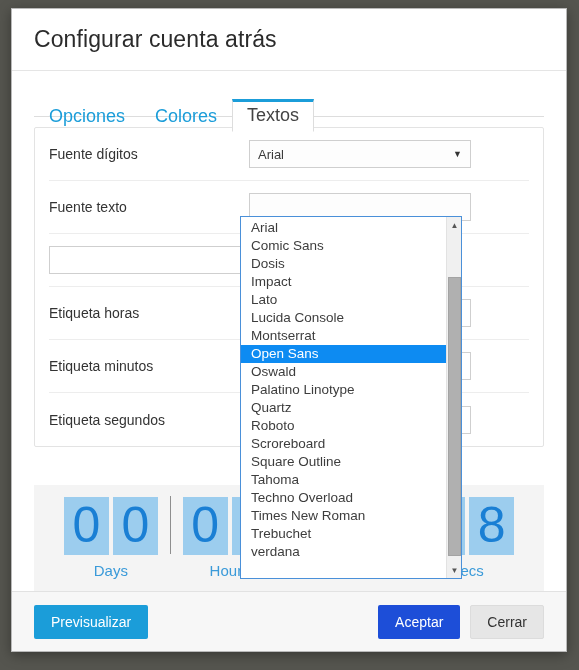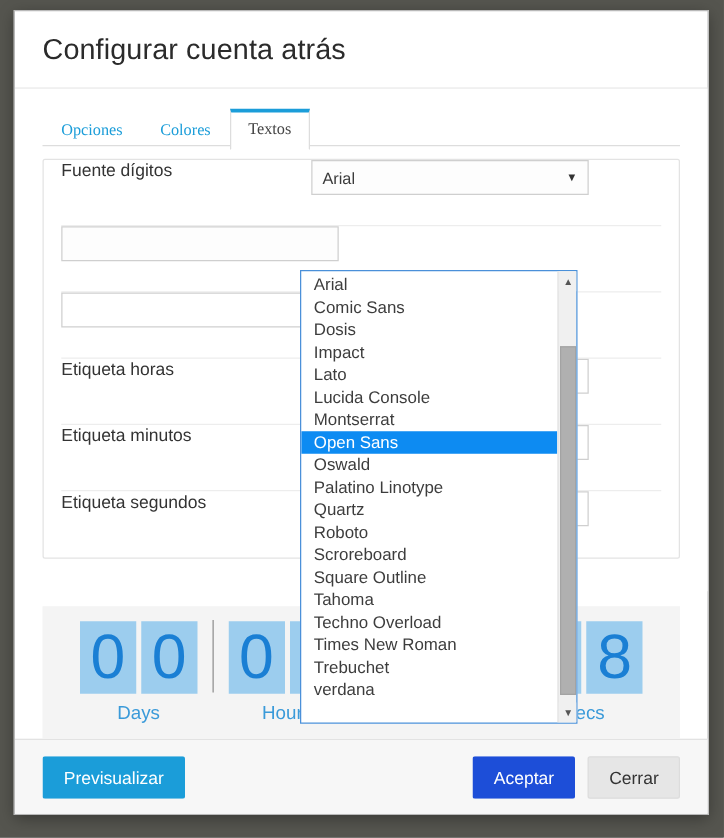--- a/index.html
+++ b/index.html
@@ -48,50 +48,50 @@
   }
   
   .tabs {
     display: flex;
     align-items: flex-end;
     height: 32px;
     border-bottom: 1px solid #dddddd;
     margin-bottom: 0;
   }
   .tab {
-    font-size: 13px;
+    font-size: 18px;
     color: #1b9dd9;
     padding: 6px 14px 7px 14px;
     line-height: 18px;
     cursor: pointer;
     border: 1px solid transparent;
     border-bottom: none;
     position: relative;
-    top: 4px;
+    top: 16px;
     background: transparent;
-    font-family: Liberation Serif, serif;
   }
   .tab.active {
     color: #444444;
     background: #ffffff;
     border: 1px solid #dddddd;
     border-bottom: 1px solid #ffffff;
     border-top: 3px solid #1b9dd9;
     padding-top: 4px;
   }
   
   .form-panel {
     margin-top: 10px;
     border: 1px solid #e3e3e3;
     border-radius: 2px;
     background: #fff;
     padding: 0 14px;
   }
   .form-row {
     display: flex;
+    align-items: center;
     height: 53px;
     border-bottom: 1px solid #ededed;
   }
   .form-row:last-child { border-bottom: none; }
   .form-label {
     font-size: 14px;
     color: #333333;
     flex: 0 0 200px;
   }
   .form-control { flex: 1 1 auto; position: relative; }
@@ -264,20 +264,21 @@
           <div class="form-label">Fuente dígitos</div>
           <div class="form-control">
             <div class="select-box">
               <span>Arial</span>
               <span class="select-caret">▼</span>
             </div>
           </div>
         </div>
 
         <div class="form-row">
+          <div class="form-label">Fuente texto</div>
           <div class="form-control">
             <div class="select-box">
               <span></span>
             </div>
           </div>
         </div>
 
         <div class="form-row">
           <div class="form-control">
             <div class="text-input"></div>

